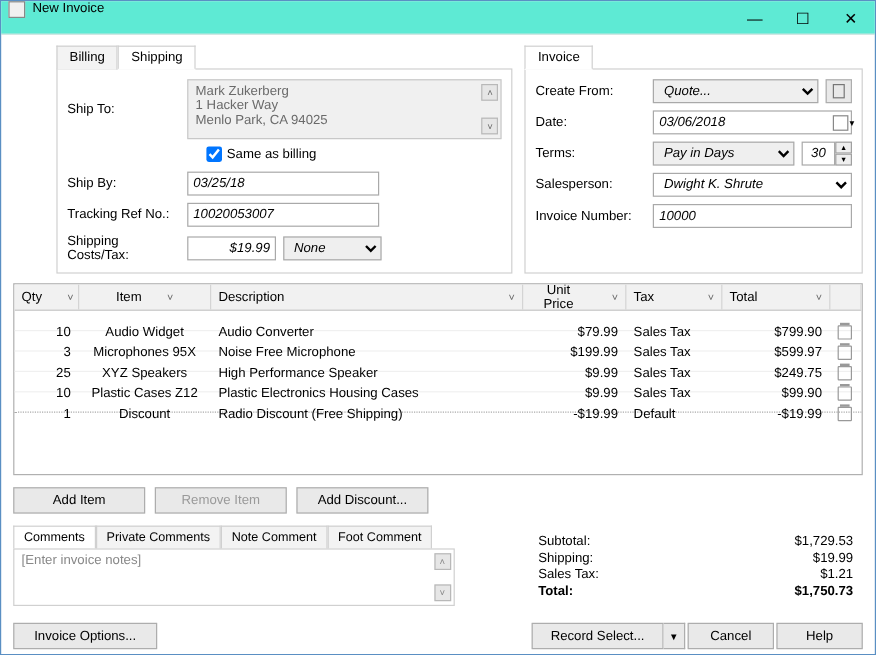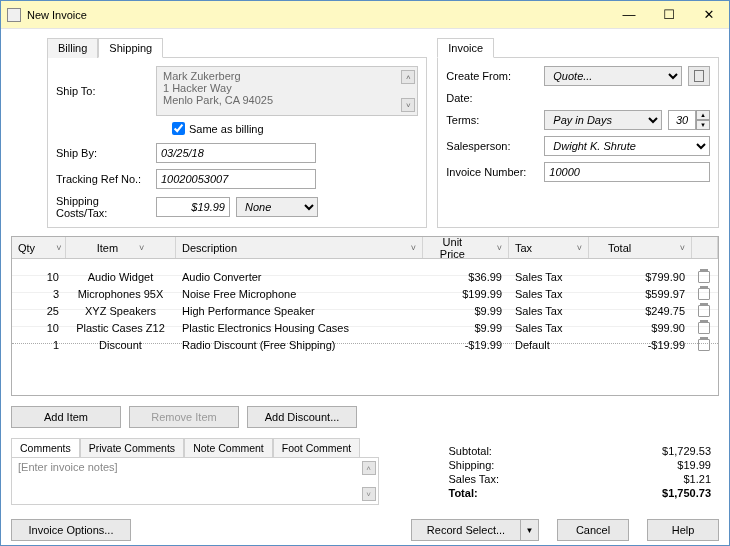--- a/index.html
+++ b/index.html
@@ -1,18 +1,18 @@
 <!DOCTYPE html>
 <html><head>
 <meta charset="utf-8">
 <style>
 * { box-sizing: border-box; margin: 0; padding: 0; font-family: "Segoe UI", Tahoma, sans-serif; font-size: 11px; }
 body { background: #fff; }
 .window { width: 730px; height: 546px; border: 1px solid #5a8fc3; display: flex; flex-direction: column; }
-.titlebar { height: 28px; background: #fef9c3; display: flex; align-items: center; padding-left: 6px; border-bottom: 1px solid #e5e5e5; }
+.titlebar { height: 28px; background: #5eead4; display: flex; padding-left: 6px; border-bottom: 1px solid #e5e5e5; }
 .titlebar .icon { width: 14px; height: 14px; border: 1px solid #888; background: #f0f0f0; margin-right: 6px; }
 .titlebar .title { flex: 1; }
 .titlebar .wbtn { width: 40px; height: 28px; display: flex; align-items: center; justify-content: center; font-size: 13px; }
 .content { flex: 1; padding: 8px 10px 10px 10px; display: flex; flex-direction: column; gap: 4px; }
 .top-row { display: flex; gap: 10px; }
 .ship-panel { flex: 1.35; padding-left: 36px; }
 .inv-panel { flex: 1; }
 .tabs { display: flex; position: relative; top: 1px; }
 .tab { padding: 3px 10px; border: 1px solid #d0d0d0; background: #f3f3f3; border-bottom: none; }
 .tab.active { background: #fff; border-bottom: 1px solid #fff; }
@@ -23,40 +23,40 @@
 .address-box { flex: 1; height: 50px; background: #f0f0f0; border: 1px solid #c8c8c8; padding: 3px 6px; color: #6a6a6a; position: relative; }
 .spin { position: absolute; right: 2px; display: flex; flex-direction: column; gap: 1px; }
 .spinbtn { width: 14px; height: 14px; background: #e6e6e6; border: 1px solid #b8b8b8; font-size: 8px; display:flex;align-items:center;justify-content:center; }
 input[type=text], select { height: 20px; border: 1px solid #a9a9a9; padding: 1px 4px; background: #fff; font-size: 11px; font-style: italic; }
 select { background: #efefef; }
 .chk-row { display:flex; align-items:center; gap:4px; margin: 4px 0 8px 116px; }
 .grid { border: 1px solid #b0b0b0; margin-top: 4px; height: 160px; overflow: hidden; background:#fff; }
 .ghead { display:flex; background:#f1f1f1; border-bottom:1px solid #c8c8c8; height:22px; }
 .gh { padding:3px 6px; border-right:1px solid #d4d4d4; display:flex; align-items:center; justify-content:space-between; gap:21px; }
 .gh .arrow { font-size:9px; color:#666; }
-.w-qty{width:54px;text-align:right;} .w-item{width:110px;} .w-desc{flex:1;} .w-up{width:86px;text-align:center;} .w-tax{width:80px;} .w-tot{width:90px;text-align:left;margin-left:13px;} .w-del{width:26px;}
+.w-qty{width:54px;text-align:right;} .w-item{width:110px;} .w-desc{flex:1;} .w-up{width:86px;text-align:center;} .w-tax{width:80px;} .w-tot{width:90px;text-align:left;} .w-del{width:26px;}
 .grow { display:flex; height:17px; border-bottom:1px solid #f0f0f0; }
 .gc { padding:18px 6px; border-right:1px solid transparent; display:flex; align-items:center; }
 .gc.r { justify-content:flex-end; }
 .trash { width:12px;height:12px;border:1px solid #999;border-radius:1px;position:relative;}
 .trash::before{content:"";position:absolute;top:-3px;left:1px;width:8px;height:2px;background:#999;}
 .btnrow { display:flex; gap:8px; margin-top:6px; }
 .btn { height:22px; padding:2px 10px; border:1px solid #adadad; background:#e9e9e9; min-width:110px; text-align:center; display:flex;align-items:center;justify-content:center; }
 .btn.disabled { color:#9a9a9a; }
 .bottom-row { display:flex; margin-top:6px; gap:20px; }
 .comments-panel { flex:1.4; }
 .sub-tabs { display:flex; }
 .subtab { padding:3px 8px; border:1px solid #d0d0d0; border-bottom:none; background:#f3f3f3; font-size:10.5px;}
 .subtab.active { background:#fff; }
 .comment-box { border:1px solid #d0d0d0; height:48px; padding:3px 6px; color:#888; position:relative; }
 .totals { flex:1; padding: 6px 8px 0 50px;}
 .trow { display:flex; justify-content:space-between; padding:1px 0; }
 .trow.bold { font-weight:bold; }
 .footer { display:flex; justify-content:space-between; margin-top:10px; }
-.footer .right { display:flex; gap:18px; }
+.footer .right { display:flex; gap:2px; }
 .btn.sm { min-width:72px; }
 .dropbtn { display:flex; }
 .dropbtn .caret { width:18px; border:1px solid #adadad; border-left:none; background:#e9e9e9; display:flex;align-items:center;justify-content:center;font-size:8px;}
 .date-input { position:relative; display:flex; align-items:center; }
 .date-input input { width:100%; padding-right:20px; }
 .date-input .cal { position:absolute; right:3px; width:13px;height:13px;border:1px solid #888;background:#fff; }
 .iconbtn { width:22px; height:20px; border:1px solid #adadad; background:#e9e9e9; display:flex; align-items:center; justify-content:center;}
 .spinner { display:flex; }
 .spinner input { width:28px; text-align:center; }
 .spinner .spincol { display:flex; flex-direction:column;}
@@ -123,20 +123,25 @@
     <div class="tab-body" style="flex:1;">
       <div class="form-row">
         <div class="label">Create From:</div>
         <select style="flex:1"><option>Quote...</option></select>
         <div class="iconbtn">
                 <span style="width:10px;height:12px;border:1px solid #777;"></span>
               </div>
       </div>
       <div class="form-row">
         <div class="label">Date:</div>
+        <div class="date-input" style="flex:1">
+          <input type="text" value="03/06/2018" style="">
+          <div class="cal"></div>
+          <span style="position:absolute;right:-2px;font-size:8px;">▾</span>
+        </div>
       </div>
       <div class="form-row">
         <div class="label">Terms:</div>
         <select style="flex:1"><option>Pay in Days</option></select>
         <div class="spinner">
           <input type="text" value="30" style="">
           <div class="spincol">
                   <div>▴</div>
                   <div>▾</div>
                 </div>
@@ -180,21 +185,21 @@
             <span>Total</span>
             <span class="arrow">˅</span>
           </div>
       <div class="gh w-del"></div>
     </div>
     <div id="grid-body">
           <div class="grow">
             <div class="gc w-qty r">10</div>
             <div class="gc w-item" style="justify-content:center">Audio Widget</div>
             <div class="gc w-desc">Audio Converter</div>
-            <div class="gc w-up r">$36.99</div>
+            <div class="gc w-up r">$79.99</div>
             <div class="gc w-tax">Sales Tax</div>
             <div class="gc w-tot r">$799.90</div>
             <div class="gc w-del">
               <div class="trash"></div>
             </div>
           </div>
           <div class="grow">
             <div class="gc w-qty r">3</div>
             <div class="gc w-item" style="justify-content:center">Microphones 95X</div>
             <div class="gc w-desc">Noise Free Microphone</div>

